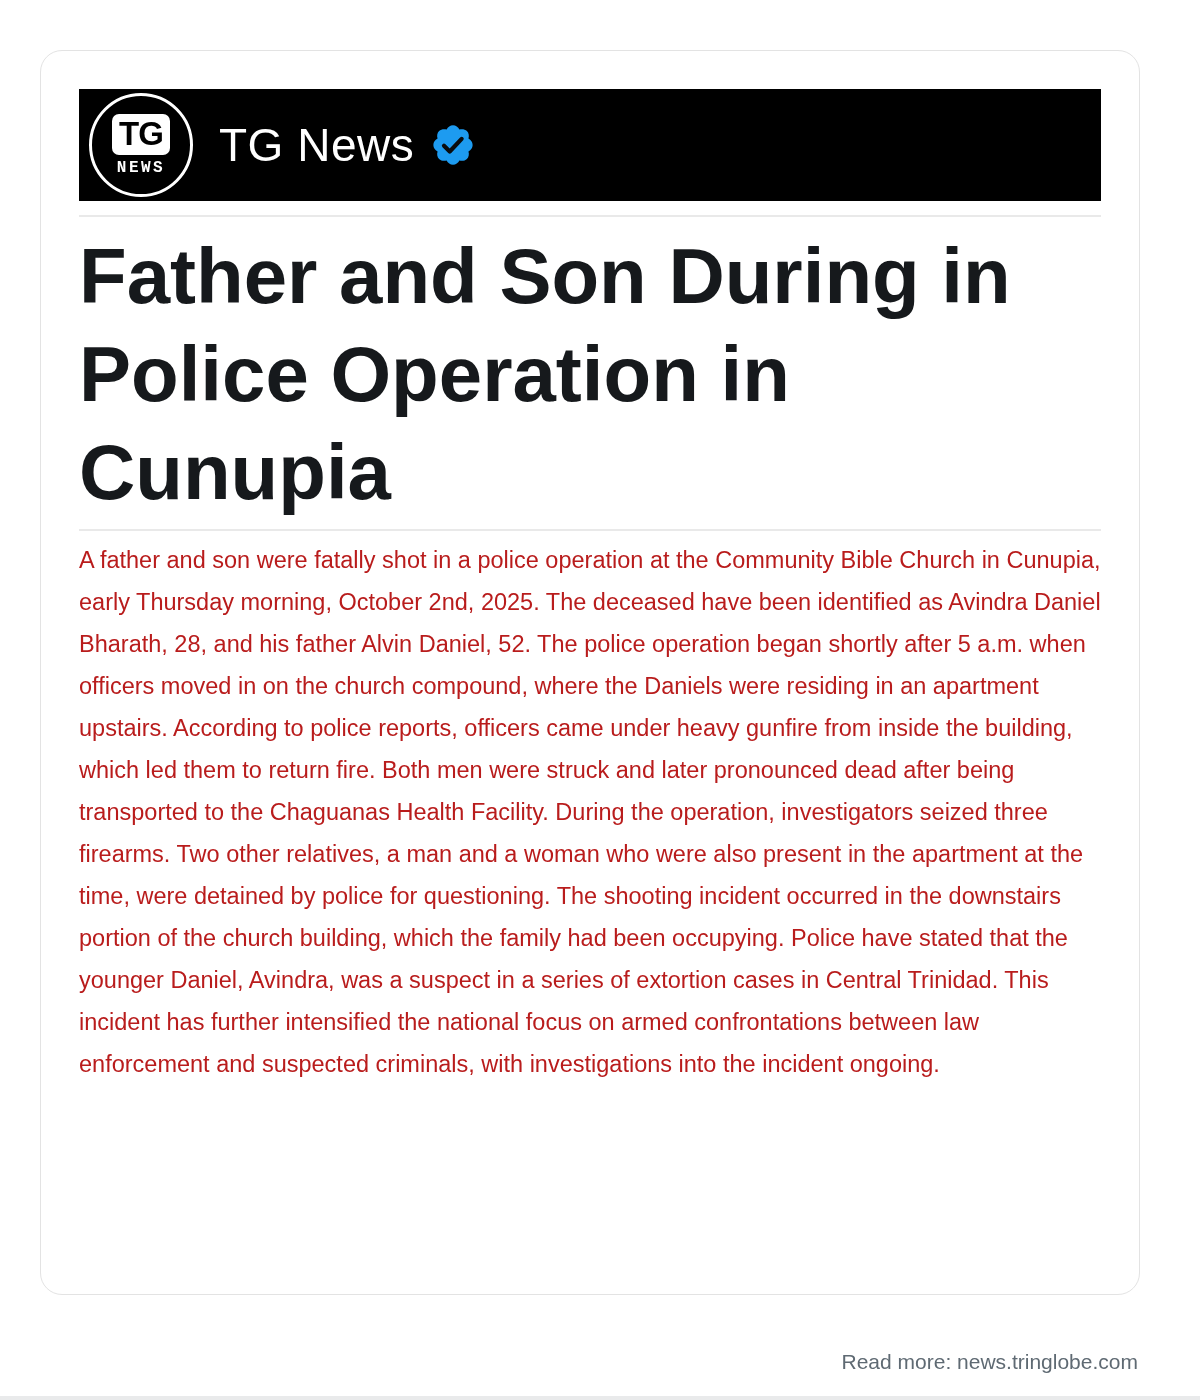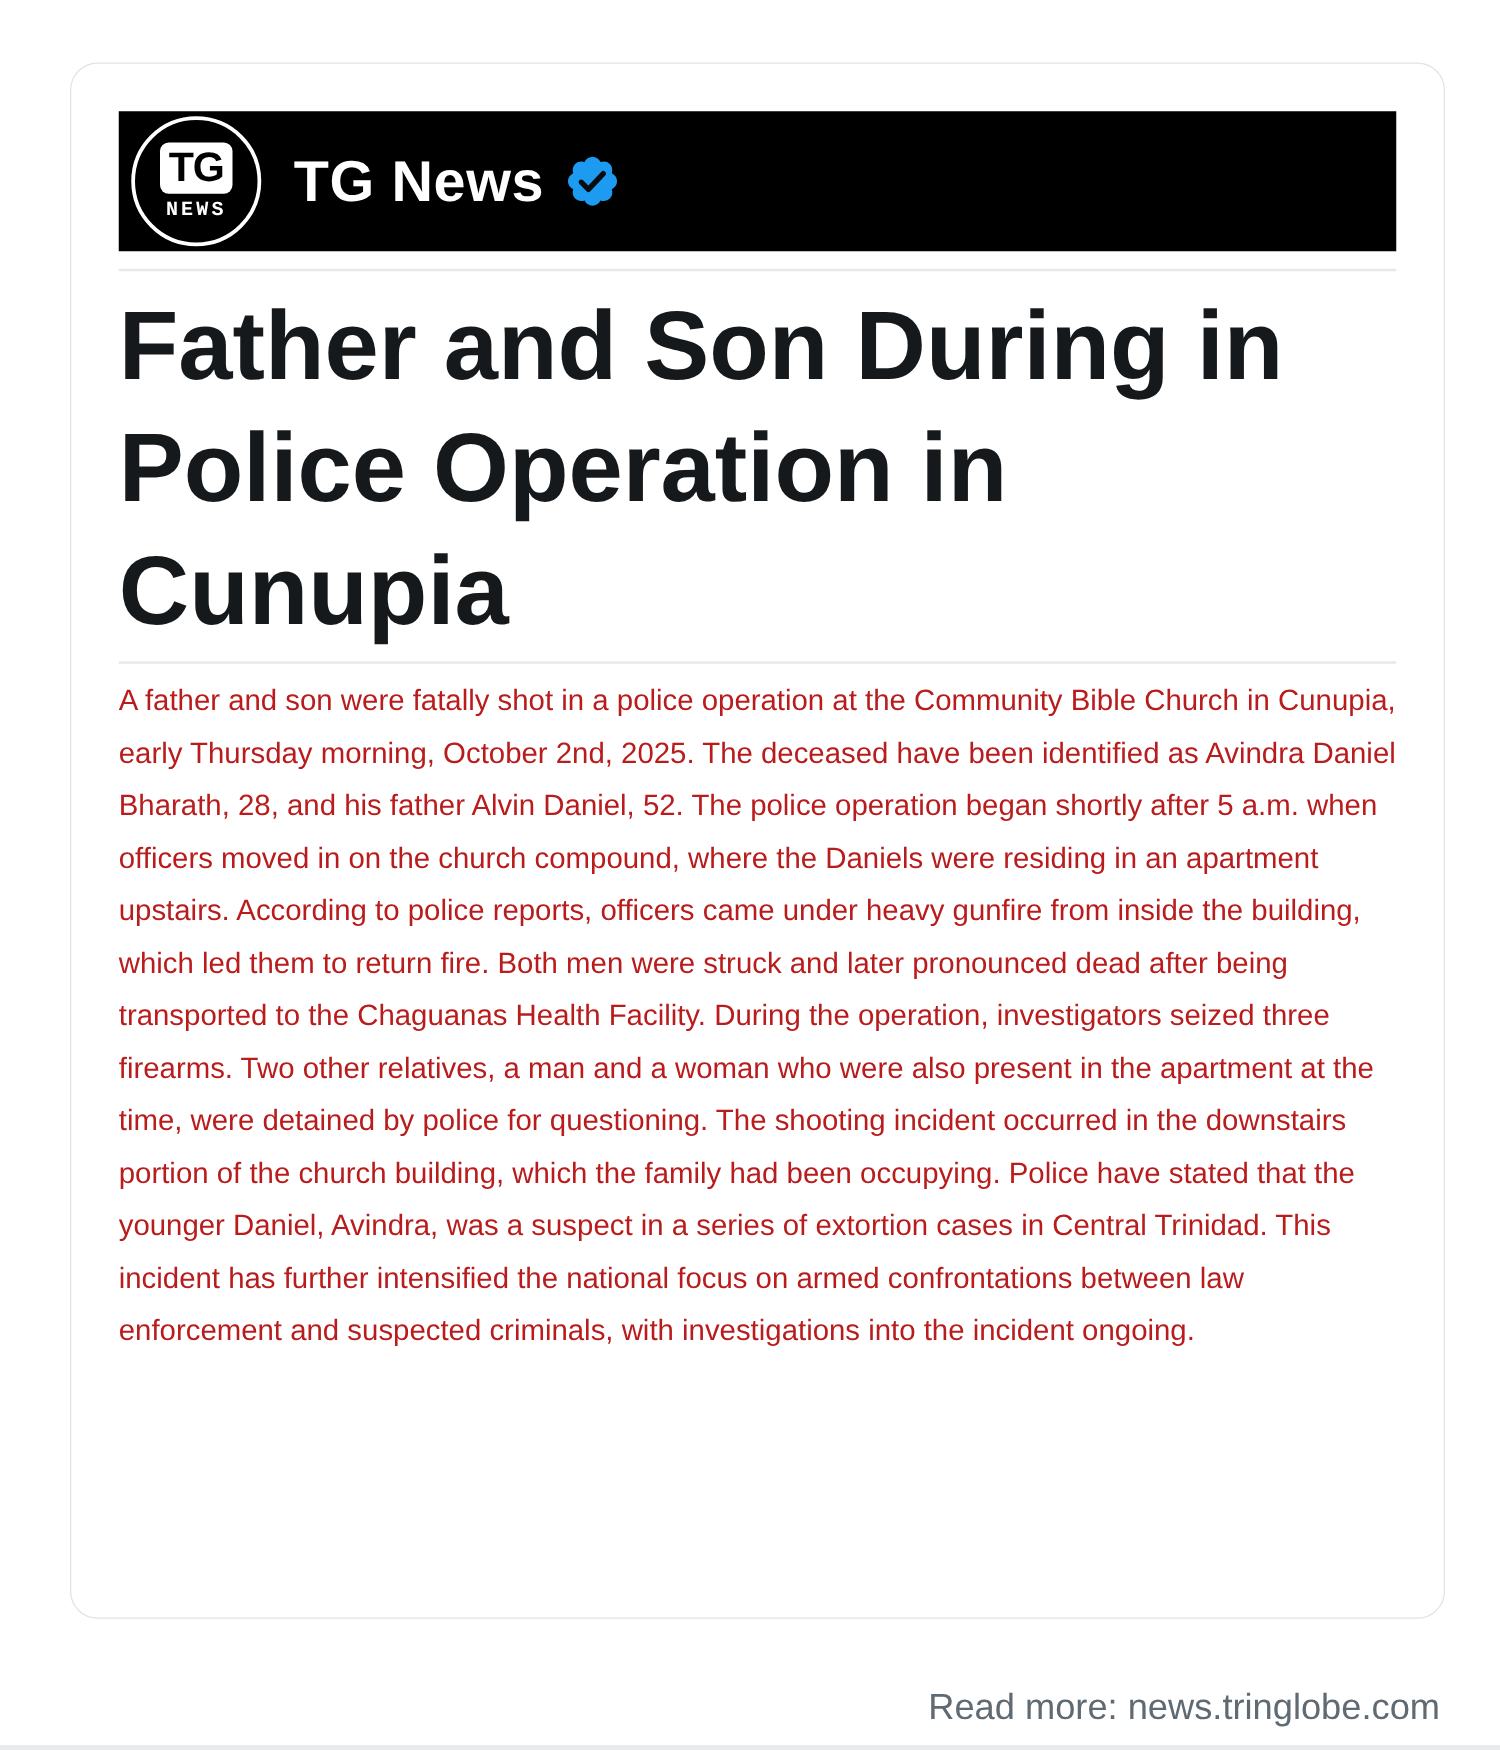--- a/index.html
+++ b/index.html
@@ -6,21 +6,21 @@
   html, body { background: #ffffff; }
   body {
     width: 1200px;
     height: 1400px;
     position: relative;
     font-family: "Liberation Sans", "DejaVu Sans", sans-serif;
     overflow: hidden;
   }
   .card {
     position: absolute;
-    left: 56px;
+    left: 40px;
     top: 50px;
     width: 1100px;
     height: 1245px;
     background: #ffffff;
     border: 1px solid #e3e3e3;
     border-radius: 22px;
     padding: 38px;
     overflow: hidden;
   }
   .brand-bar {
@@ -56,21 +56,21 @@
     color: #ffffff;
     font-size: 16px;
     font-weight: bold;
     letter-spacing: 2.5px;
     margin-top: 4px;
     font-family: Liberation Mono, monospace;
   }
   .brand-name {
     color: #ffffff;
     font-size: 46px;
-    font-weight: bold;
+    font-weight: normal;
     margin-left: 26px;
     letter-spacing: 0.5px;
   }
   .badge-wrap {
     margin-left: 16px;
     display: flex;
     align-items: center;
   }
   .divider {
     border: none;
@@ -88,22 +88,22 @@
   }
   .body-text {
     font-size: 23.5px;
     line-height: 42px;
     color: #b91c1c;
     margin-top: 8px;
   }
   .read-more {
     position: absolute;
     top: 1350px;
-    right: 48px;
-    font-size: 29px;
+    right: 62px;
+    font-size: 21px;
     color: #5f6a73;
     text-decoration: none;
   }
   .bottom-strip {
     position: absolute;
     left: 0;
     bottom: 0;
     width: 100%;
     height: 4px;
     background: #e9eaeb;

